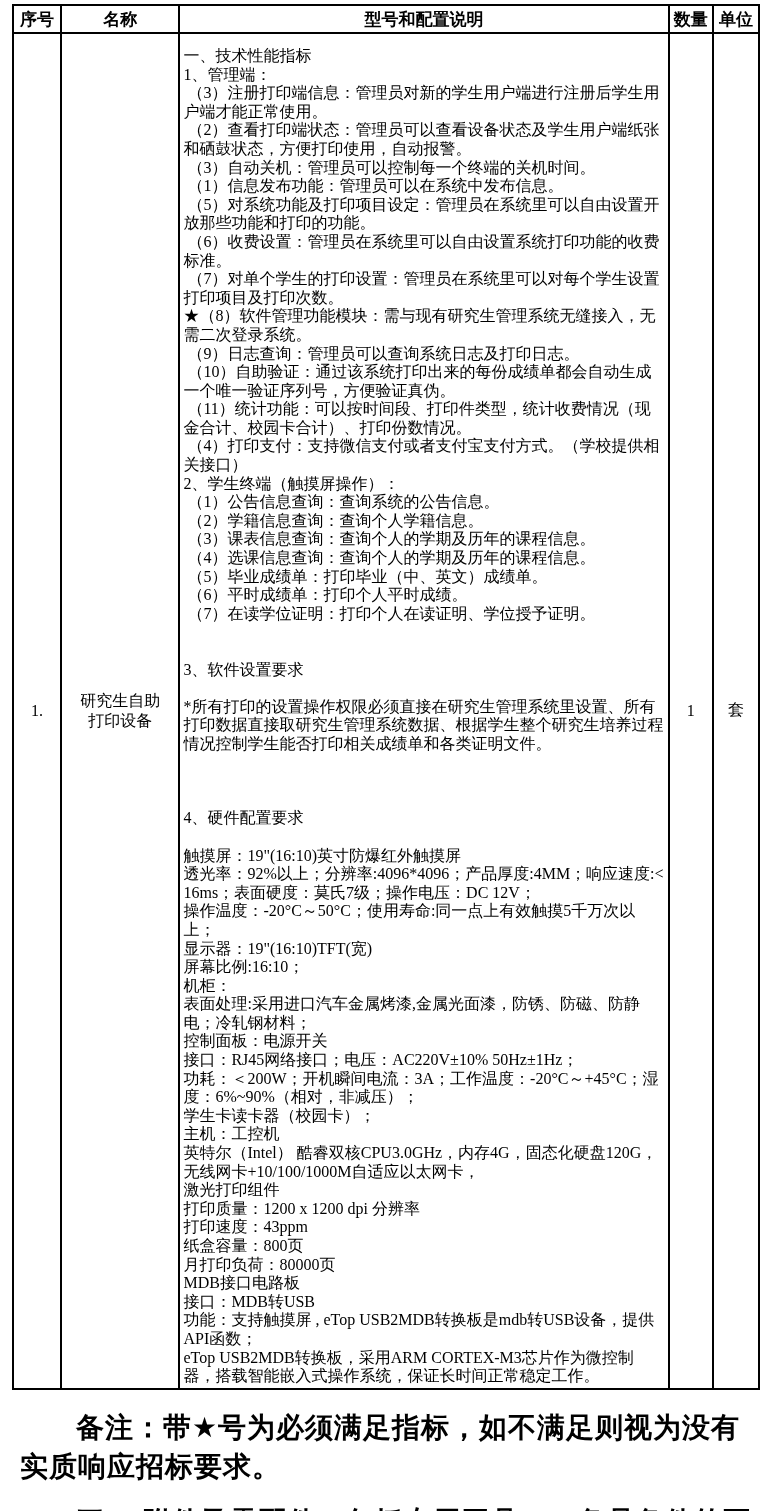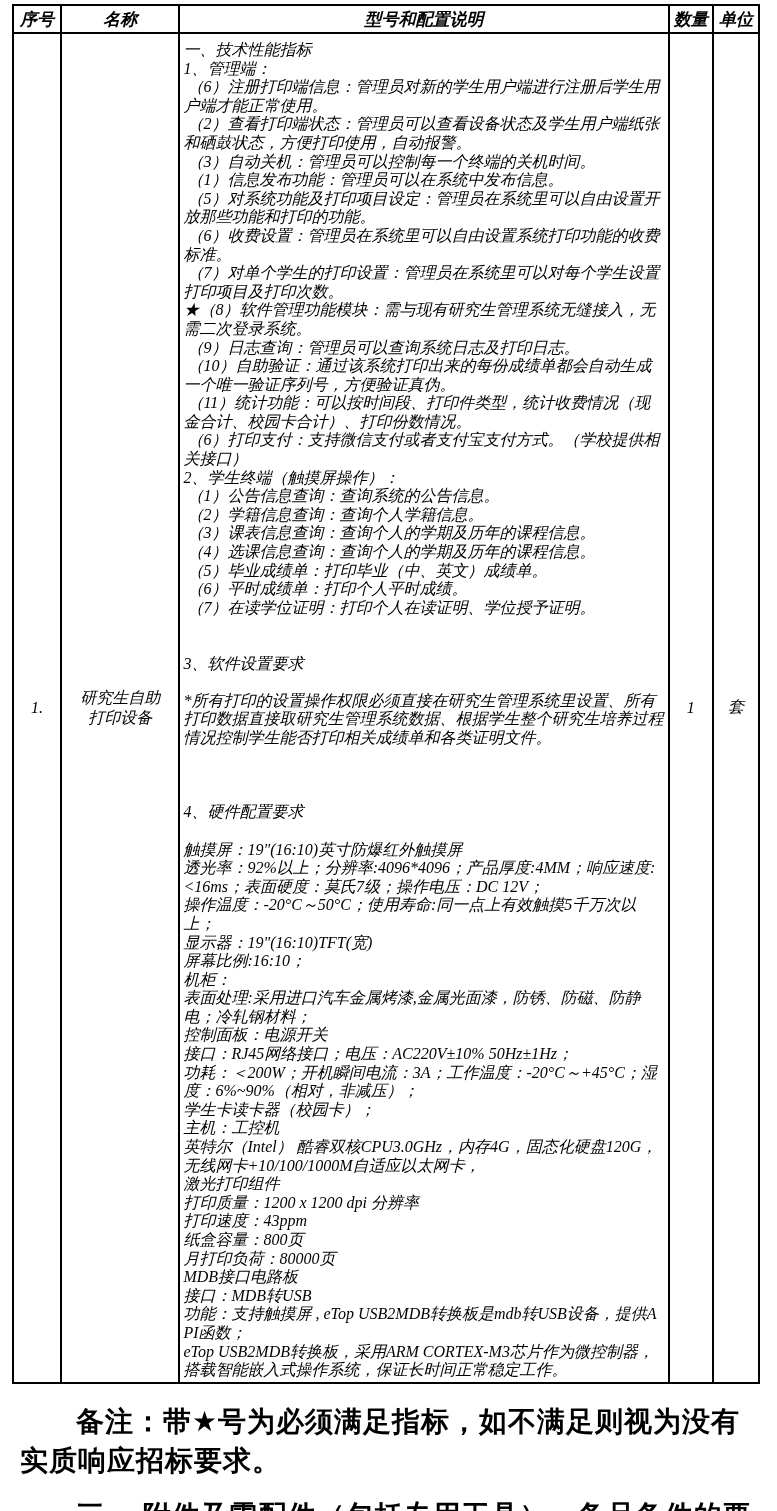--- a/index.html
+++ b/index.html
@@ -14,21 +14,20 @@
     overflow: hidden;
     font-family: "Liberation Serif", "DejaVu Serif", serif;
   }
   .doc {
     padding: 4px 15px 0 12px;
   }
   table.spec-table {
     border-collapse: collapse;
     table-layout: fixed;
     width: 748px;
-    font-style: italic;
   }
   table.spec-table th,
   table.spec-table td {
     border: 2px solid #000000;
   }
   th.hdr {
     font-family: "Liberation Sans", "DejaVu Sans", sans-serif;
     font-weight: bold;
     font-size: 17px;
     height: 24px;
@@ -46,21 +45,21 @@
     text-align: center;
     vertical-align: middle;
     font-size: 16px;
     line-height: 20px;
     padding: 0 11px;
   }
   td.cell-spec {
     vertical-align: top;
     font-size: 16px;
     line-height: 18.6px;
-    padding: 7px 4px 2px 3px;
+    padding: 13px 4px 2px 3px;
     margin-top: 40px;
   }
   .spec-line {
     min-height: 18.6px;
     white-space: pre-wrap;
     word-break: break-all;
   }
   .notes {
     font-family: "Liberation Sans", "DejaVu Sans", sans-serif;
     font-weight: bold;
@@ -98,32 +97,32 @@
       </tr>
     </thead>
     <tbody>
       <tr>
         <td class="cell-index">1.</td>
         <td class="cell-name">研究生自助打印设备</td>
         <td class="cell-spec">
           <div>
               <div class="spec-line">一、技术性能指标</div>
               <div class="spec-line">1、管理端：</div>
-              <div class="spec-line"> （6）注册打印端信息：管理员对新的学生用户端进行注册后学生用户端才能正常使用。</div>
+              <div class="spec-line"> （3）注册打印端信息：管理员对新的学生用户端进行注册后学生用户端才能正常使用。</div>
               <div class="spec-line"> （2）查看打印端状态：管理员可以查看设备状态及学生用户端纸张和硒鼓状态，方便打印使用，自动报警。</div>
               <div class="spec-line"> （3）自动关机：管理员可以控制每一个终端的关机时间。</div>
               <div class="spec-line"> （1）信息发布功能：管理员可以在系统中发布信息。</div>
               <div class="spec-line"> （5）对系统功能及打印项目设定：管理员在系统里可以自由设置开放那些功能和打印的功能。</div>
               <div class="spec-line"> （6）收费设置：管理员在系统里可以自由设置系统打印功能的收费标准。</div>
               <div class="spec-line"> （7）对单个学生的打印设置：管理员在系统里可以对每个学生设置打印项目及打印次数。</div>
               <div class="spec-line">★（8）软件管理功能模块：需与现有研究生管理系统无缝接入，无需二次登录系统。</div>
               <div class="spec-line"> （9）日志查询：管理员可以查询系统日志及打印日志。</div>
               <div class="spec-line"> （10）自助验证：通过该系统打印出来的每份成绩单都会自动生成一个唯一验证序列号，方便验证真伪。</div>
               <div class="spec-line"> （11）统计功能：可以按时间段、打印件类型，统计收费情况（现金合计、校园卡合计）、打印份数情况。</div>
-              <div class="spec-line"> （6）打印支付：支持微信支付或者支付宝支付方式。（学校提供相关接口）</div>
+              <div class="spec-line"> （4）打印支付：支持微信支付或者支付宝支付方式。（学校提供相关接口）</div>
               <div class="spec-line">2、学生终端（触摸屏操作）：</div>
               <div class="spec-line"> （1）公告信息查询：查询系统的公告信息。</div>
               <div class="spec-line"> （2）学籍信息查询：查询个人学籍信息。</div>
               <div class="spec-line"> （3）课表信息查询：查询个人的学期及历年的课程信息。</div>
               <div class="spec-line"> （4）选课信息查询：查询个人的学期及历年的课程信息。</div>
               <div class="spec-line"> （5）毕业成绩单：打印毕业（中、英文）成绩单。</div>
               <div class="spec-line"> （6）平时成绩单：打印个人平时成绩。</div>
               <div class="spec-line"> （7）在读学位证明：打印个人在读证明、学位授予证明。</div>
               <div class="spec-line"></div>
               <div class="spec-line"></div>

